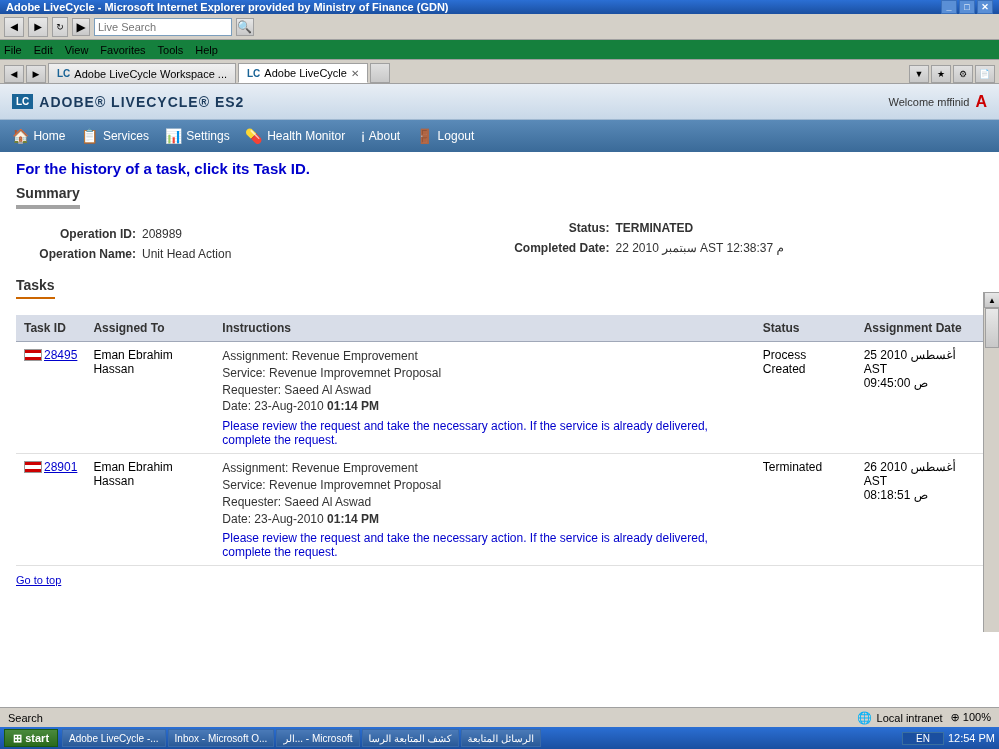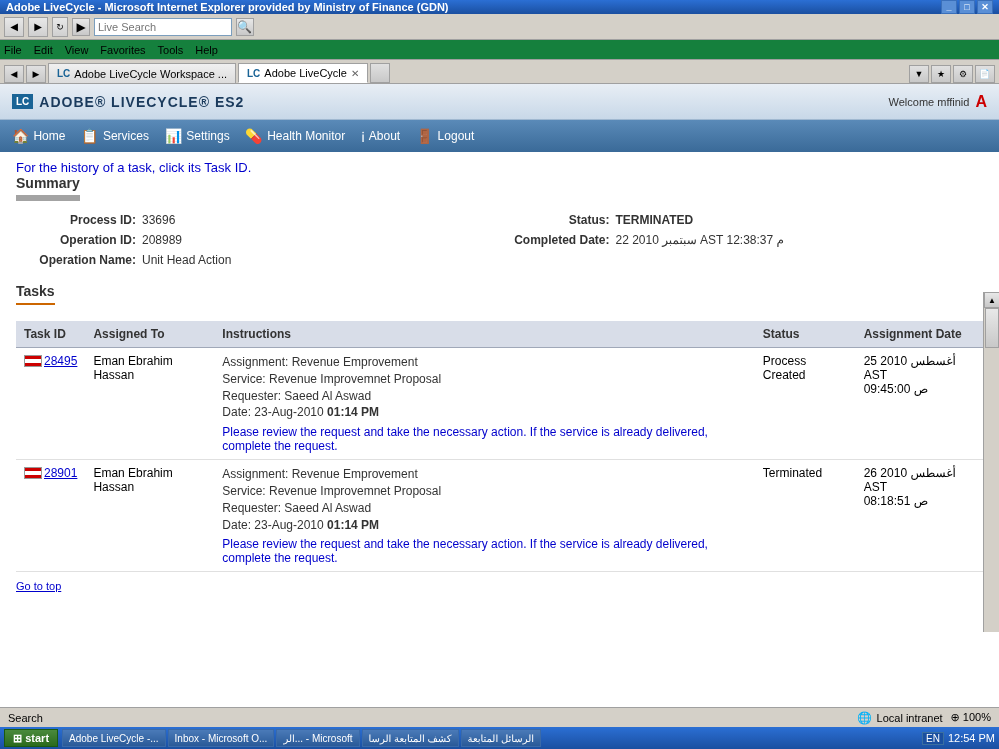--- a/index.html
+++ b/index.html
@@ -233,28 +233,30 @@
     }
 
     .content-area {
       background: white;
       padding: 8px 16px;
       height: calc(749px - 22px - 26px - 20px - 24px - 36px - 32px - 20px - 22px);
       overflow-y: auto;
     }
     .breadcrumb {
       color: #0000cc;
-      font-size: 13px;
+      font-size: 15px;
+      margin-bottom: 8px;
+      font-weight: bold;
     }
 
     .section-title {
       font-size: 14px;
       font-weight: bold;
       color: #333;
-      border-bottom: 6px solid #a3a3a3;
+      border-bottom: 4px solid #a3a3a3;
       padding-bottom: 4px;
       margin-bottom: 12px;
       display: inline-block;
       text-align: center;
     }
 
     .info-grid {
       display: grid;
       grid-template-columns: 1fr 1fr;
       gap: 4px 20px;
@@ -417,21 +419,21 @@
       align-items: center;
       gap: 4px;
       color: white;
       font-size: 11px;
     }
     .lang-box {
       background: #1a4fa0;
       border: 1px solid #3a6fa0;
       color: white;
       font-size: 10px;
-      padding: 0 3px;
+      padding: 0 13px;
     }
     .time-box {
       color: white;
       font-size: 11px;
     }
 
     .scrollbar-right {
       position: absolute;
       right: 0;
       top: 140px;
@@ -558,24 +560,20 @@
   
   <div class="breadcrumb">For the history of a task, click its Task ID.</div>
 
   <div class="section-title">Summary</div>
   <br>
 
   
   <div class="info-grid" style="margin-bottom:16px;">
 
     <div>
-      <div class="info-row">
-        <span class="info-label">Process ID:</span>
-        <span class="info-value">33696</span>
-      </div>
       <div class="info-row" style="margin-top:6px;">
         <span class="info-label">Operation ID:</span>
         <span class="info-value">208989</span>
       </div>
       <div class="info-row" style="margin-top:6px;">
         <span class="info-label">Operation Name:</span>
         <span class="info-value">Unit Head Action</span>
       </div>
     </div>
 

